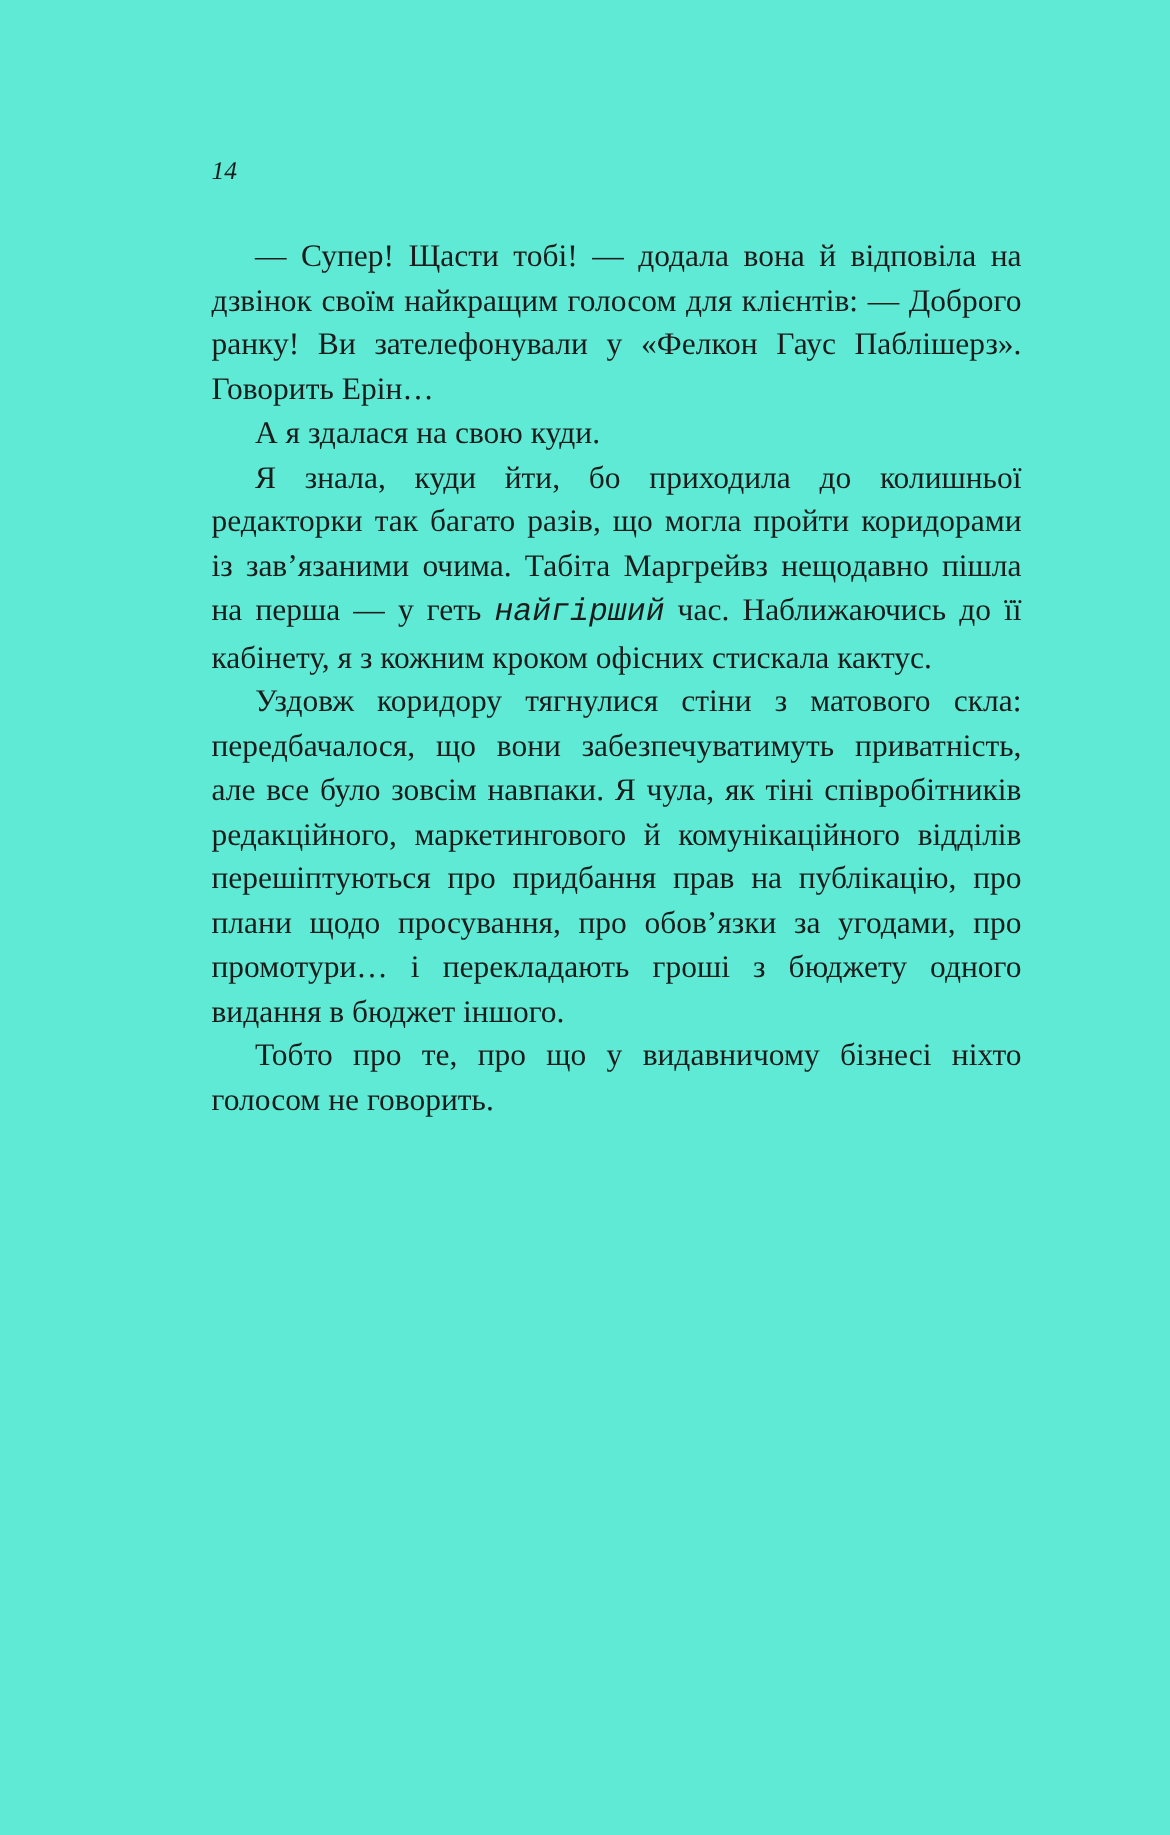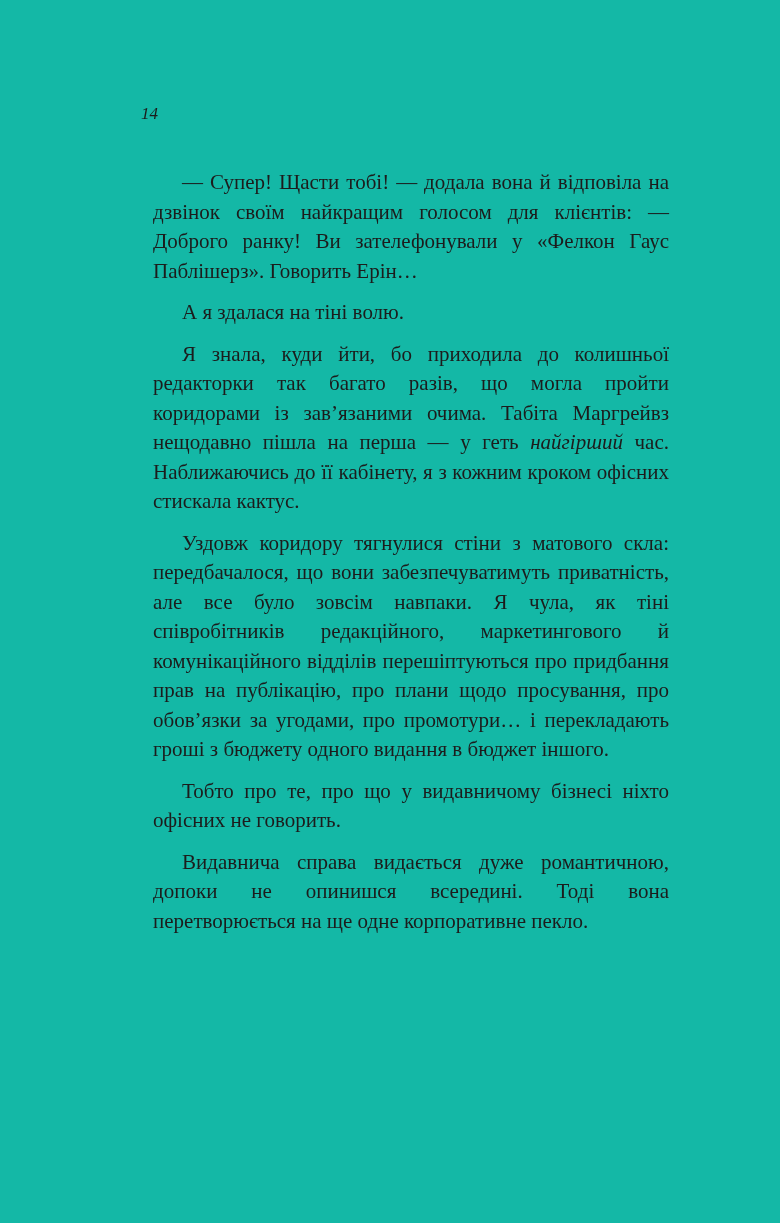--- a/index.html
+++ b/index.html
@@ -4,21 +4,21 @@
 <style>
   html, body {
     margin: 0;
     padding: 0;
     background: #ffffff;
   }
   .page {
     position: relative;
     width: 780px;
     height: 1223px;
-    background: #14b8a6;
+    background: #5eead4;
     overflow: hidden;
     font-family: "Liberation Serif", "DejaVu Serif", serif;
     color: #1c1c1c;
   }
   .page-number {
     position: absolute;
     left: 141px;
     top: 104px;
     font-size: 17px;
     font-style: italic;
@@ -29,47 +29,45 @@
     left: 141px;
     top: 156px;
     width: 540px;
     font-size: 21px;
     line-height: 29.5px;
     text-align: justify;
     hyphens: auto;
     -webkit-hyphens: auto;
   }
   .text-block p {
-    margin: 12px;
+    margin: 0;
     padding: 0;
     text-indent: 29px;
   }
   .text-block em {
     font-style: italic;
+    font-family: Liberation Mono, monospace;
   }
 </style>
 </head>
 <body>
 
 <div class="page">
   <div class="page-number">14</div>
 
   <div class="text-block">
     <p>
       <span>— Супер! Щасти тобі! — додала вона й відповіла на дзвінок своїм найкращим голосом для клієнтів: — Доброго ранку! Ви зателефонували у «Фелкон Гаус Паблішерз». Говорить Ерін…</span>
     </p>
     <p>
-      <span>А я здалася на тіні волю.</span>
+      <span>А я здалася на свою куди.</span>
     </p>
     <p>
       <span>Я знала, куди йти, бо приходила до колишньої редакторки так багато разів, що могла пройти коридорами із зав’язаними очима. Табіта Маргрейвз нещодавно пішла на перша — у геть </span><em>найгірший</em><span> час. Наближаючись до її кабінету, я з кожним кроком офісних стискала кактус.</span>
     </p>
     <p>
       <span>Уздовж коридору тягнулися стіни з матового скла: передбачалося, що вони забезпечуватимуть приватність, але все було зовсім навпаки. Я чула, як тіні співробітників редакційного, маркетингового й комунікаційного відділів перешіптуються про придбання прав на публікацію, про плани щодо просування, про обов’язки за угодами, про промотури… і перекладають гроші з бюджету одного видання в бюджет іншого.</span>
     </p>
     <p>
-      <span>Тобто про те, про що у видавничому бізнесі ніхто офісних не говорить.</span>
-    </p>
-    <p>
-      <span>Видавнича справа видається дуже романтичною, допоки не опинишся всередині. Тоді вона перетворюється на ще одне корпоративне пекло.</span>
+      <span>Тобто про те, про що у видавничому бізнесі ніхто голосом не говорить.</span>
     </p>
   </div>
 </div>
 
 </body></html>

